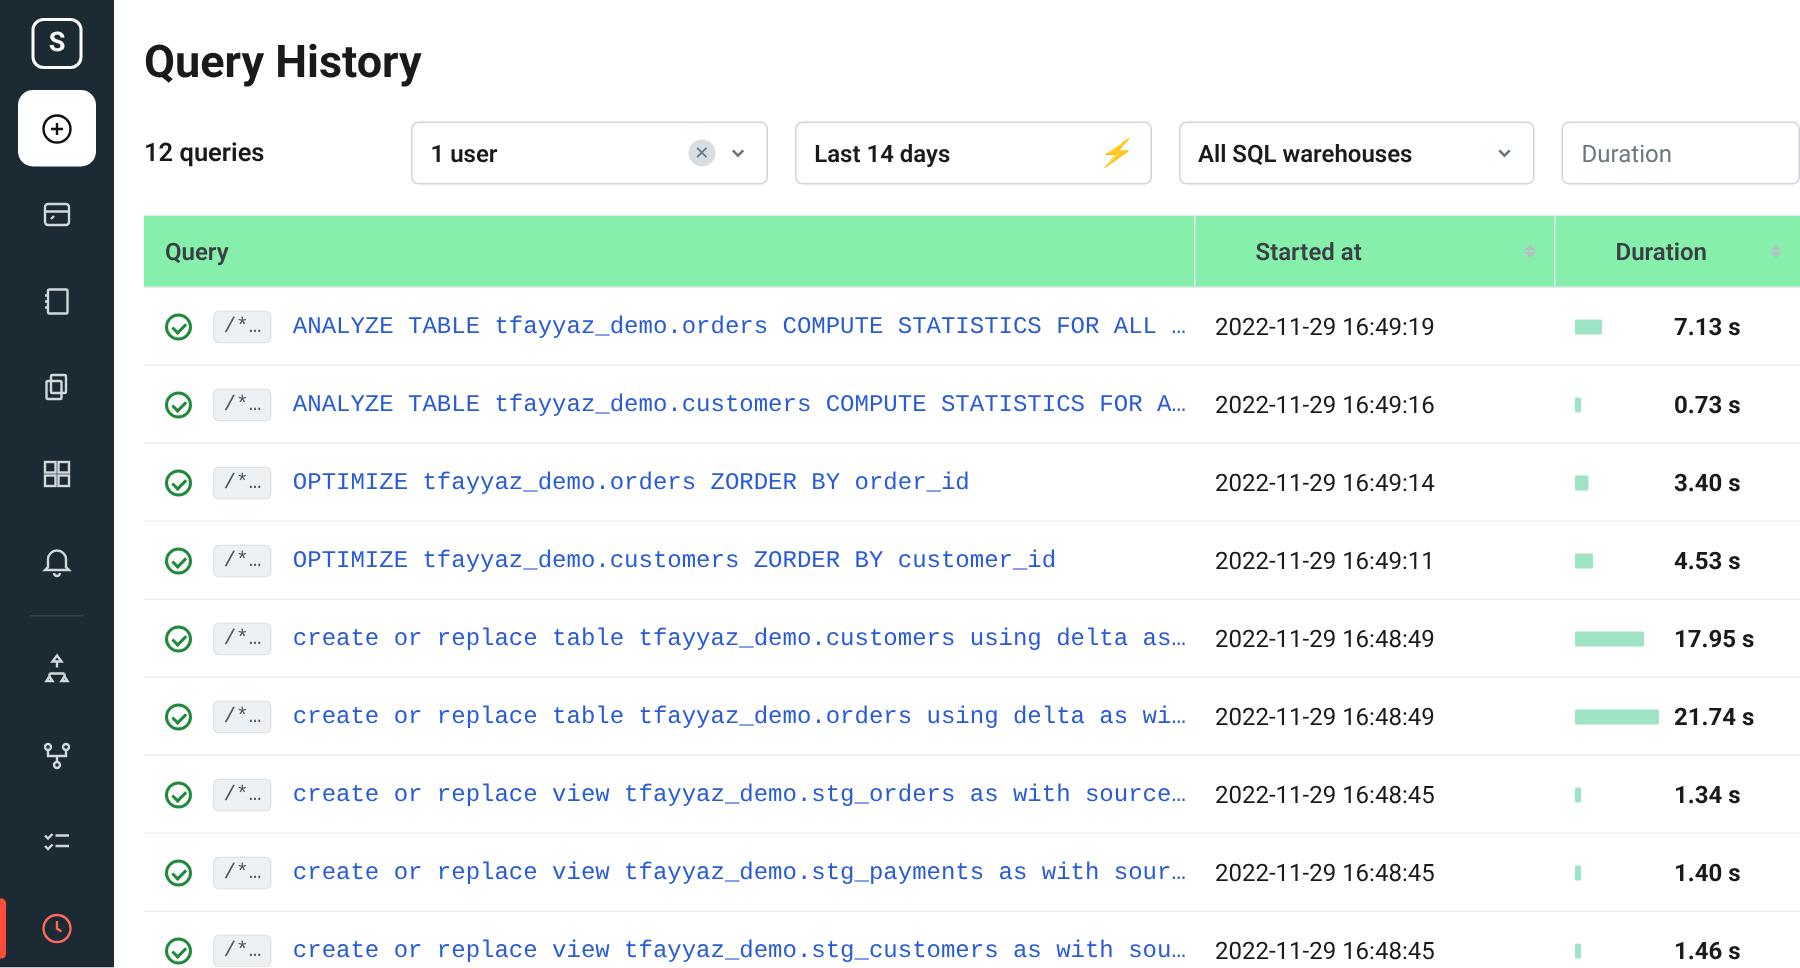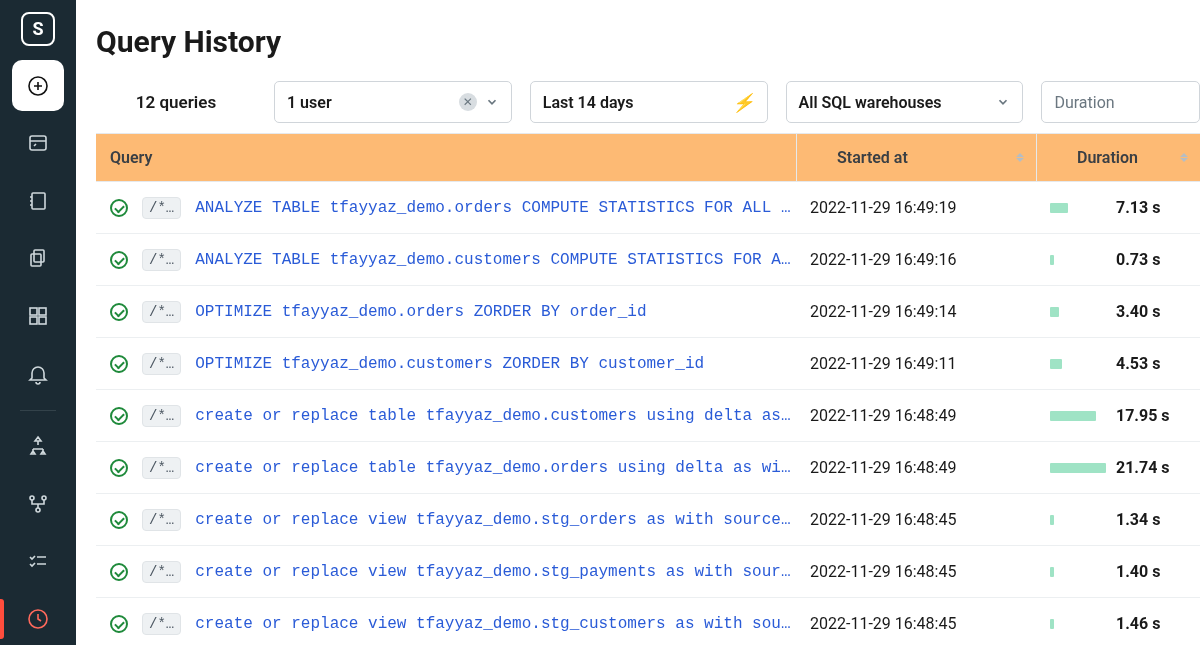--- a/index.html
+++ b/index.html
@@ -16,36 +16,36 @@
   .sidebar .nav-btn.active-indicator { position: relative; }
   .sidebar .nav-btn.active-indicator::before { content:""; position:absolute; left:-12px; top:6px; bottom:6px; width:4px; background:#ff4d3d; border-radius: 0 3px 3px 0; }
   .sidebar .nav-btn.active-indicator svg { stroke:#ff695c; }
   .sidebar .divider { width: 36px; height: 1px; background: #33424a; margin: 4px 0; }
 
   
   .main { flex: 1; display: flex; flex-direction: column; padding: 24px 0 0 20px; overflow: hidden; }
   .page-title { font-size: 30px; font-weight: 700; margin-bottom: 22px; padding-left: 0; }
 
   
-  .filters { display: flex; align-items: center; gap: 18px; margin-bottom: 10px; text-align: center; }
+  .filters { display: flex; align-items: center; gap: 18px; margin-bottom: 20px; }
   .count-label { font-size: 17px; font-weight: 600; min-width: 160px; }
   .pill { height: 42px; border: 1px solid #d0d5da; border-radius: 5px; display: flex; align-items: center; padding: 0 12px; gap: 10px; background: #fff; cursor: pointer; }
   .pill .label { font-size: 16px; font-weight: 600; color: #1a1a1a; }
   .pill.user { width: 240px; justify-content: space-between; }
   .pill.user .right { display:flex; align-items:center; gap:8px; }
   .pill .clear-x { width:18px; height:18px; border-radius:9px; background:#d8dde1; display:flex; align-items:center; justify-content:center; color:#6a7780; font-size:12px; line-height:1; }
   .pill .chev { width:14px; height:14px; }
   .pill.date { width: 240px; justify-content: space-between; }
   .pill.date .bolt { color:#4b6eff; font-size:18px; font-style:italic; font-weight:700; }
   .pill.wh { width: 240px; justify-content: space-between; }
   .pill.dur { width: 160px; justify-content: flex-start; }
 
   
   .table-wrap { border-top: 1px solid #e6e9ec; overflow: hidden; }
-  .thead { display:flex; height:48px; align-items:stretch; background:#fdba74; border-bottom:1px solid #e6e9ec; }
+  .thead { display:flex; height:48px; align-items:stretch; background:#86efac; border-bottom:1px solid #e6e9ec; }
   .th { display:flex; align-items:center; font-size:16px; font-weight:600; color:#3a3f44; padding-left:14px; border-right: none; }
   .th.sortable { justify-content: space-between; padding-right: 12px; border-left:1px solid #e6e9ec;padding-left:40px; }
   .sort-glyph { display:flex; flex-direction:column; gap:1px; }
   .sort-glyph span { width:0;height:0;border-left:4px solid transparent;border-right:4px solid transparent; }
   .sort-glyph .up { border-bottom:4px solid #b6bdc3; }
   .sort-glyph .dn { border-top:4px solid #b6bdc3; }
   .col-q  { flex: 0 0 700px; }
   .col-s  { flex: 0 0 240px; }
   .col-d  { flex: 1 1 auto; }
 

